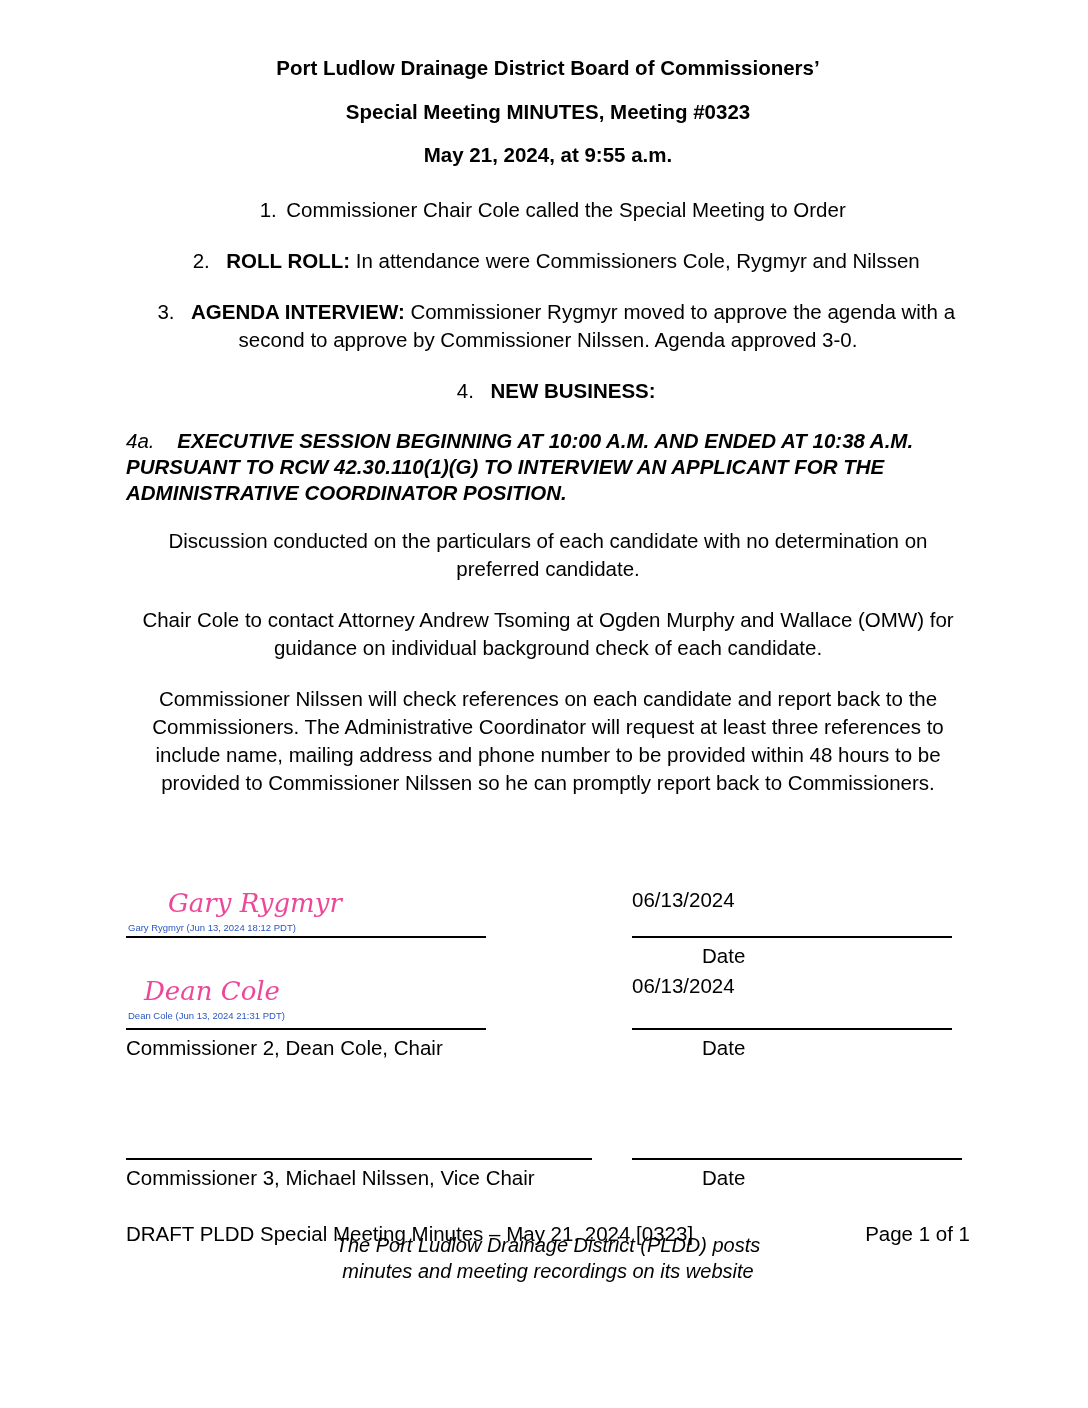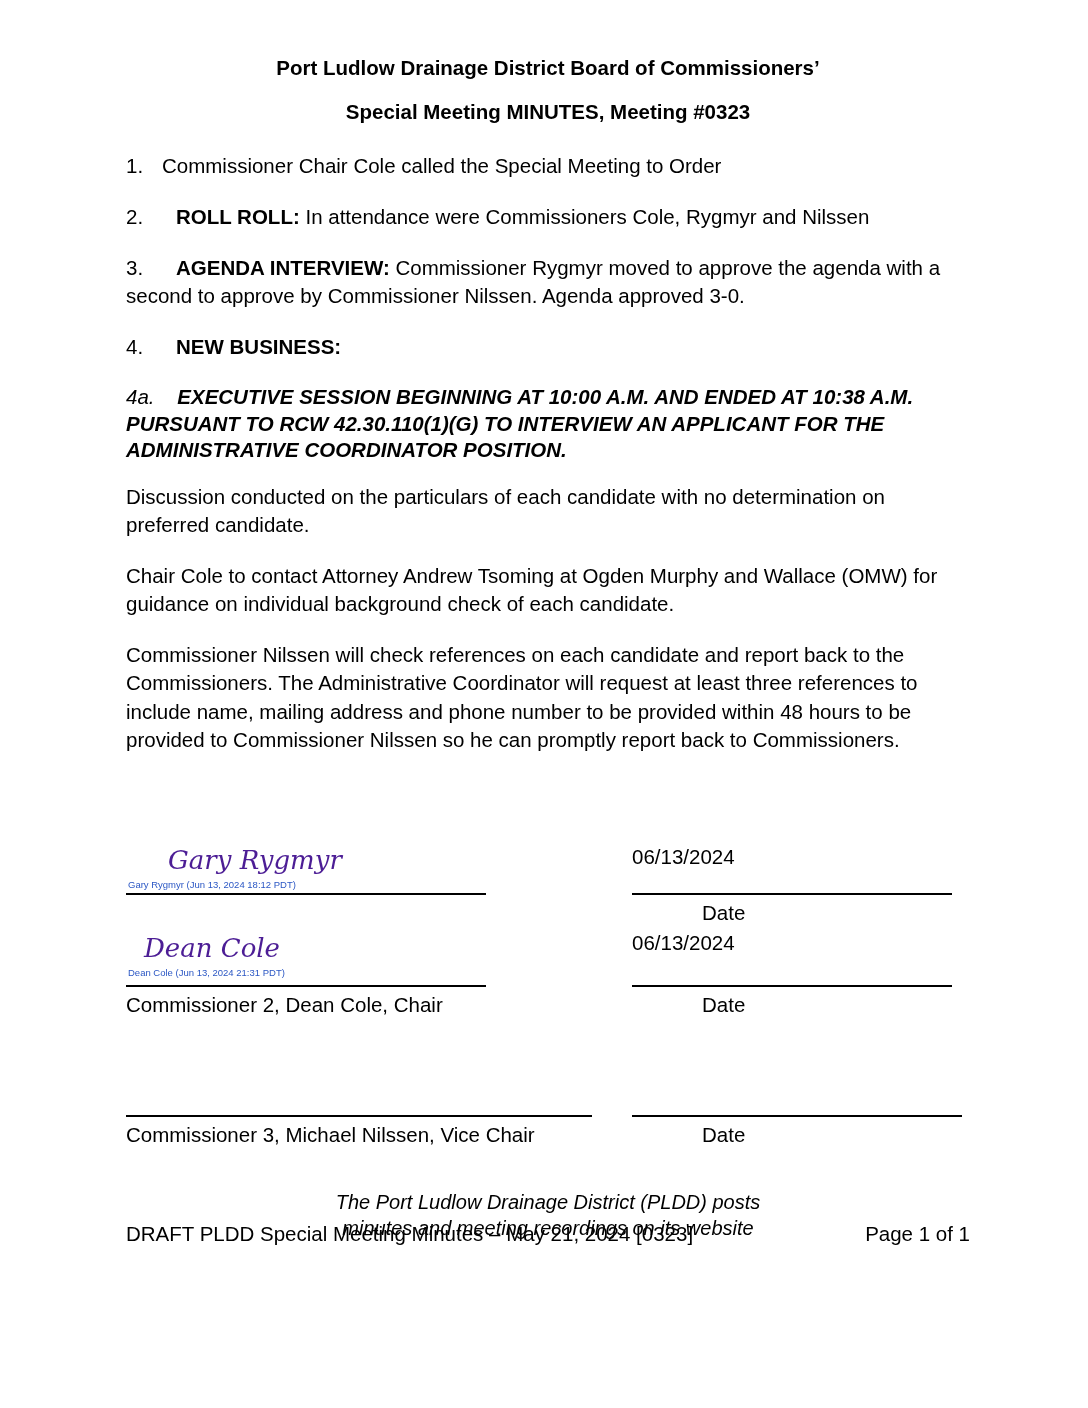--- a/index.html
+++ b/index.html
@@ -33,21 +33,21 @@
   }
   .hdr-line:first-child { margin-top: 6px; }
 
   .body-block {
     margin-top: 30px;
   }
   p.para {
     font-size: 20.5px;
     line-height: 1.37;
     margin: 0 0 23px 0;
-    text-align: left;
+    text-align: center;
   }
   .num {
     display: inline-block;
   }
   .b { font-weight: bold; }
 
   .item1 .num { width: 36px; }
   .item2 .num, .item3 .num, .item4 .num, .item5 .num { width: 50px; }
 
   .exec {
@@ -78,21 +78,21 @@
     position: absolute;
     font-size: 20.5px;
   }
   .date-text {
     position: absolute;
     font-size: 20.5px;
   }
   .sig-script {
     font-style: italic;
     font-size: 26px;
-    color: #4c1d95;
+    color: #ec4899;
     font-family: "DejaVu Serif", serif;
   }
   .sig-meta {
     font-size: 9.5px;
     color: #2b57c4;
     font-family: "Liberation Sans", sans-serif;
   }
   .footer-note {
     text-align: center;
     font-style: italic;
@@ -111,20 +111,21 @@
   }
 </style>
 </head>
 <body>
 
 <div class="page">
 
   <div class="hdr">
     <div class="hdr-line">Port Ludlow Drainage District Board of Commissioners’</div>
     <div class="hdr-line">Special Meeting MINUTES, Meeting #0323</div>
+    <div class="hdr-line">May 21, 2024, at 9:55 a.m.</div>
   </div>
 
   <div class="body-block">
 
     <p class="para item1">
       <span class="num">1.</span><span>Commissioner Chair Cole called the Special Meeting to Order</span>
     </p>
 
     <p class="para item2">
       <span class="num">2.</span><span class="b">ROLL ROLL:</span><span> In attendance were Commissioners Cole, Rygmyr and Nilssen</span>

